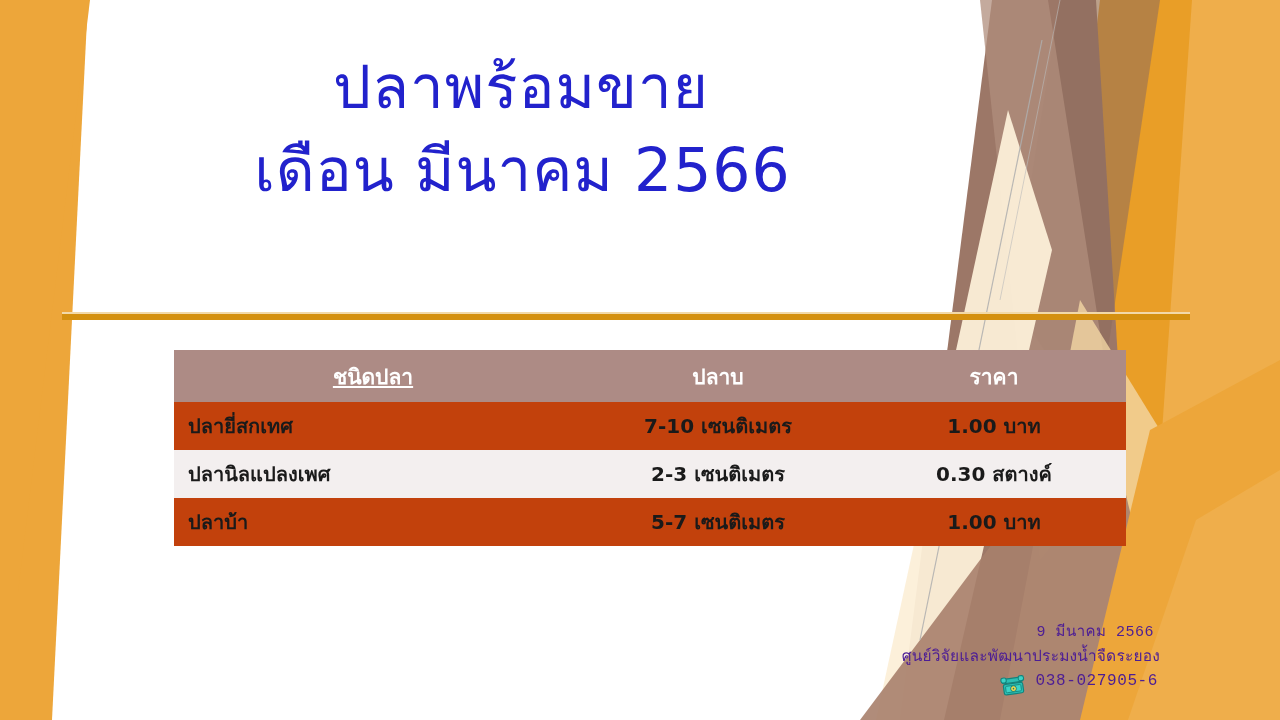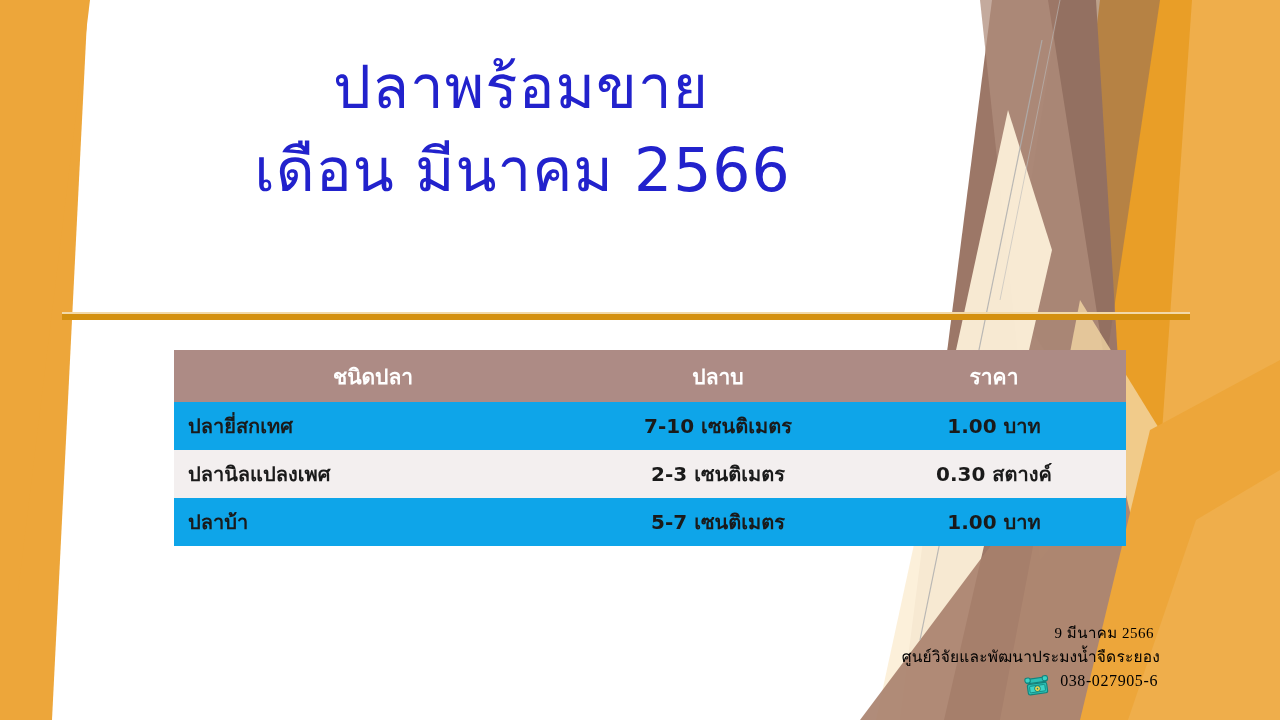--- a/index.html
+++ b/index.html
@@ -88,22 +88,22 @@
     font-family: "DejaVu Sans", "Liberation Sans", sans-serif;
   }
   .fish-table thead tr { background: #AD8B85; }
   .fish-table thead th {
     height: 52px;
     color: #ffffff;
     font-size: 21px;
     font-weight: 700;
     text-align: center;
   }
-  .fish-table thead th.col-name { padding-right: 2px; }
-  .fish-table tbody tr.row-odd  { background: #0ea5e9; }
+  .fish-table thead th.col-name { padding-right: 2px; text-decoration: underline; }
+  .fish-table tbody tr.row-odd  { background: #c2410c; }
   .fish-table tbody tr.row-even { background: #F3EFEF; padding-left: 17px; }
   .fish-table tbody td {
     color: #1a1a1a;
     font-size: 20px;
     font-weight: 700;
   }
   .fish-table tbody td.col-name {
     text-align: left;
     padding-left: 14px;
   }
@@ -115,22 +115,22 @@
   .col-w-size  { width: 288px; }
   .col-w-price { width: 264px; }
 
   
   .footer {
     position: absolute;
     right: 120px;
     bottom: 22px;
     z-index: 7;
     text-align: right;
-    font-family: Liberation Serif, serif;
-    color: #000000;
+    font-family: Liberation Mono, monospace;
+    color: #4c1d95;
   }
   .footer-date {
     font-size: 15px;
     line-height: 1.5;
     letter-spacing: 0.5px;
     margin-right: 6px;
   }
   .footer-org {
     font-size: 15.5px;
     line-height: 1.55;

